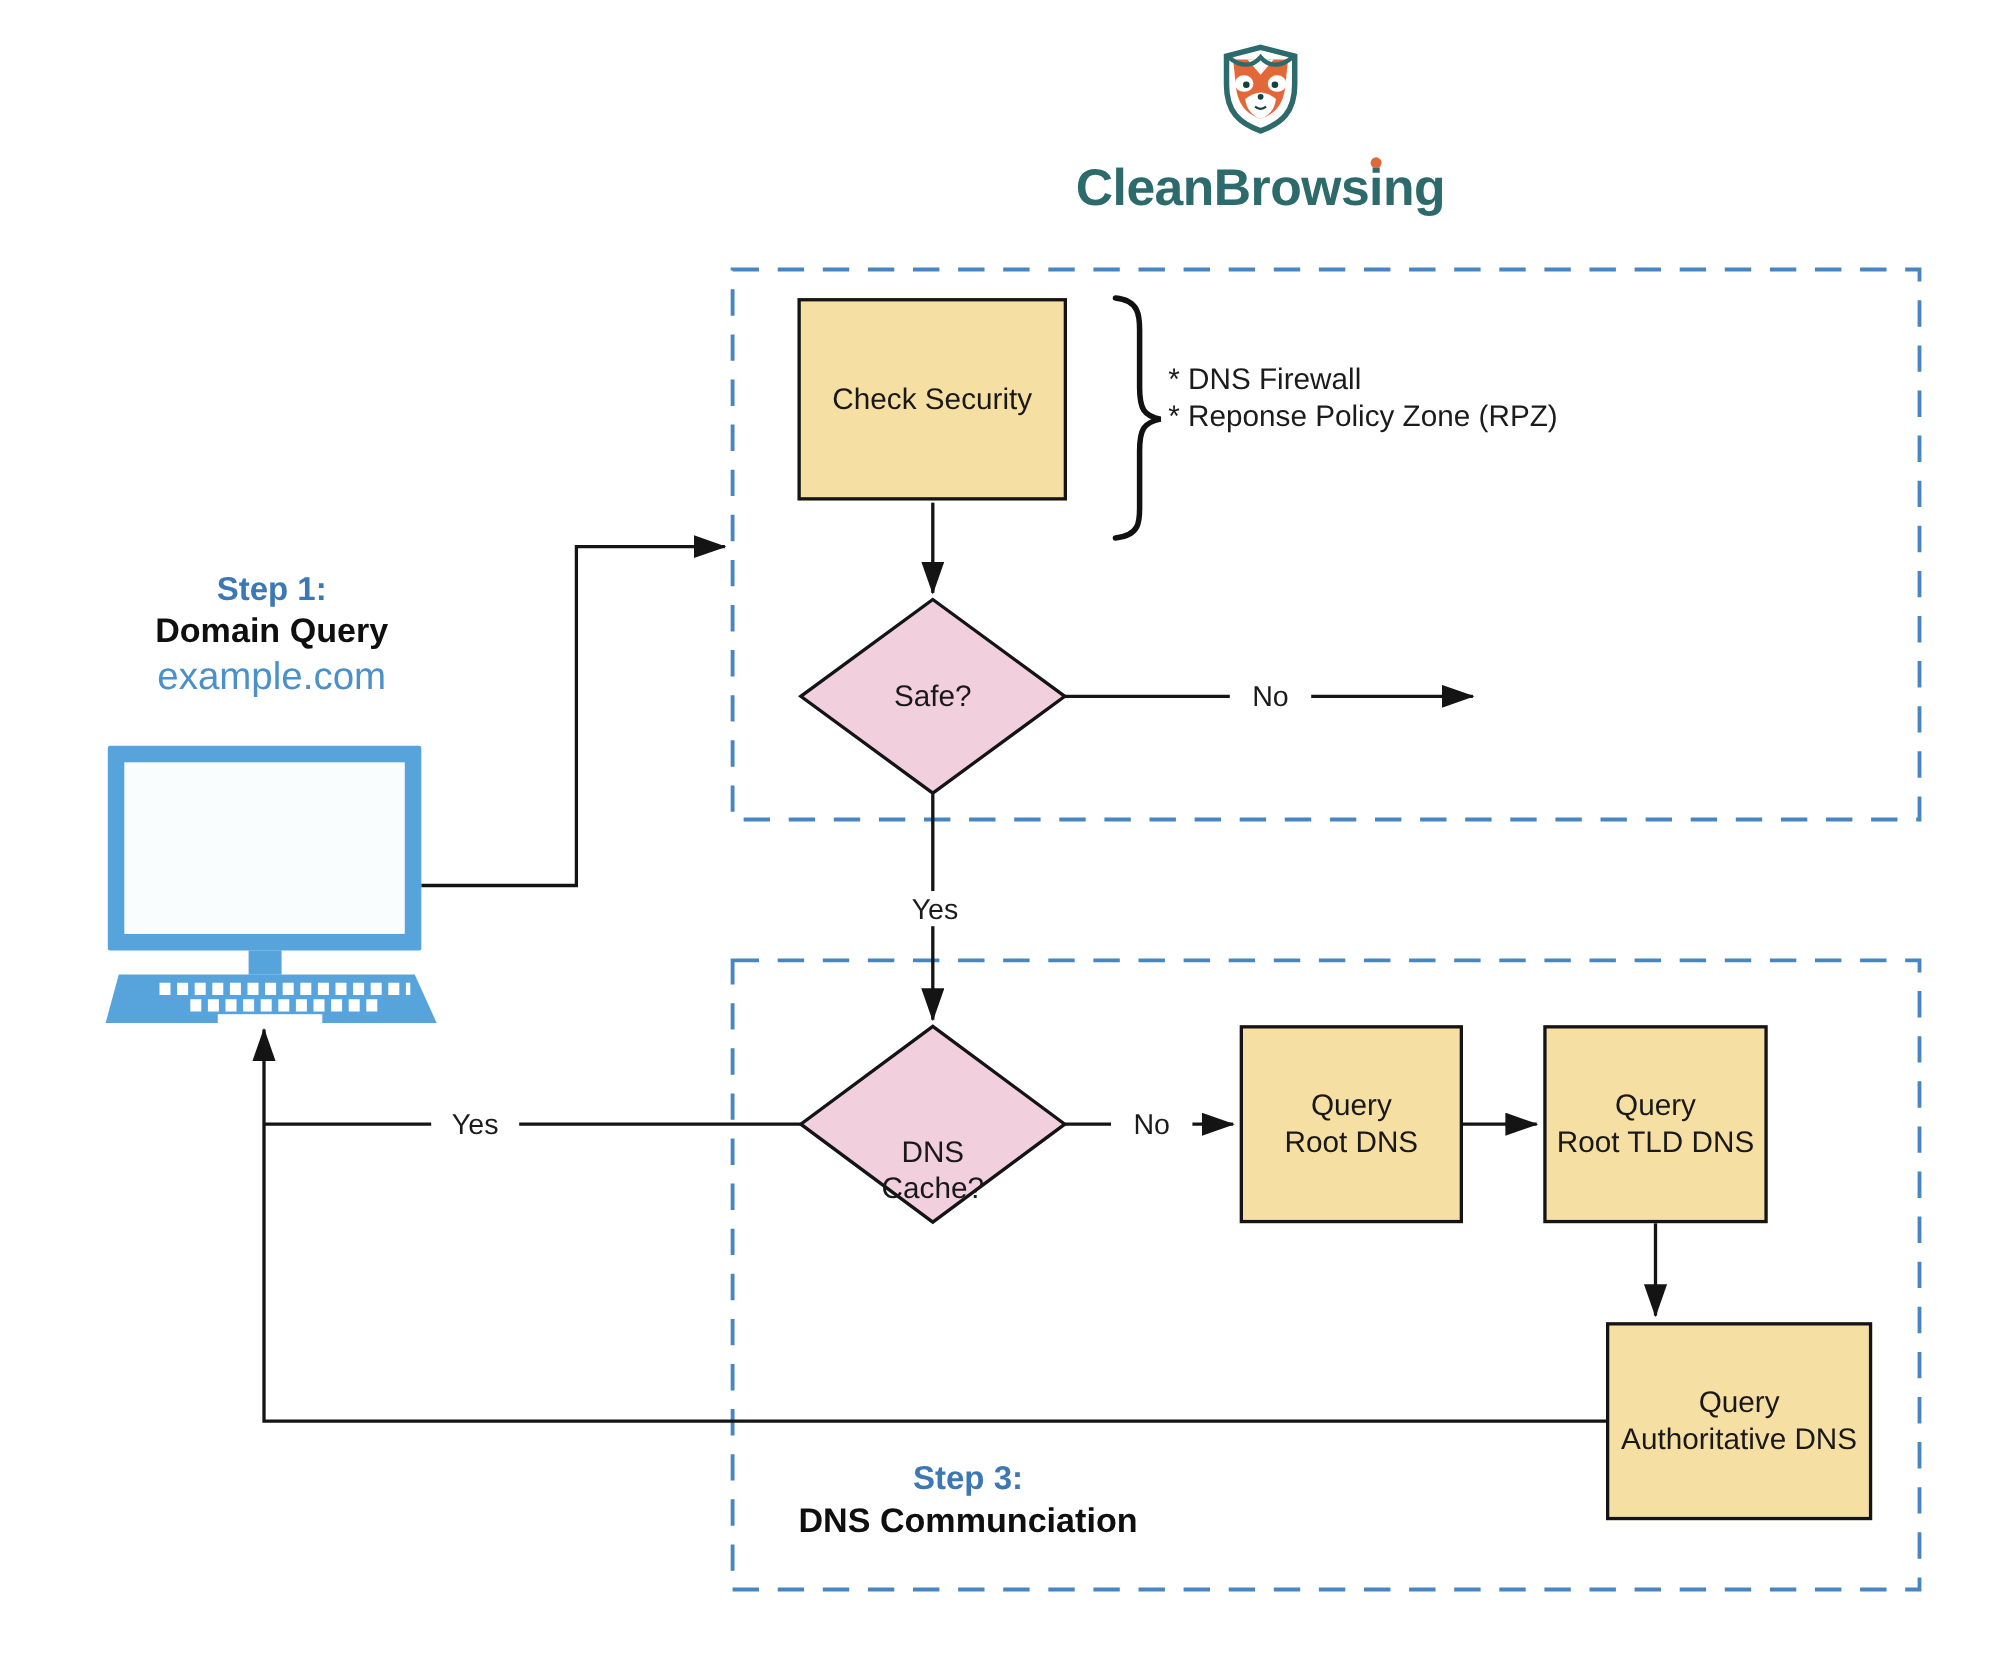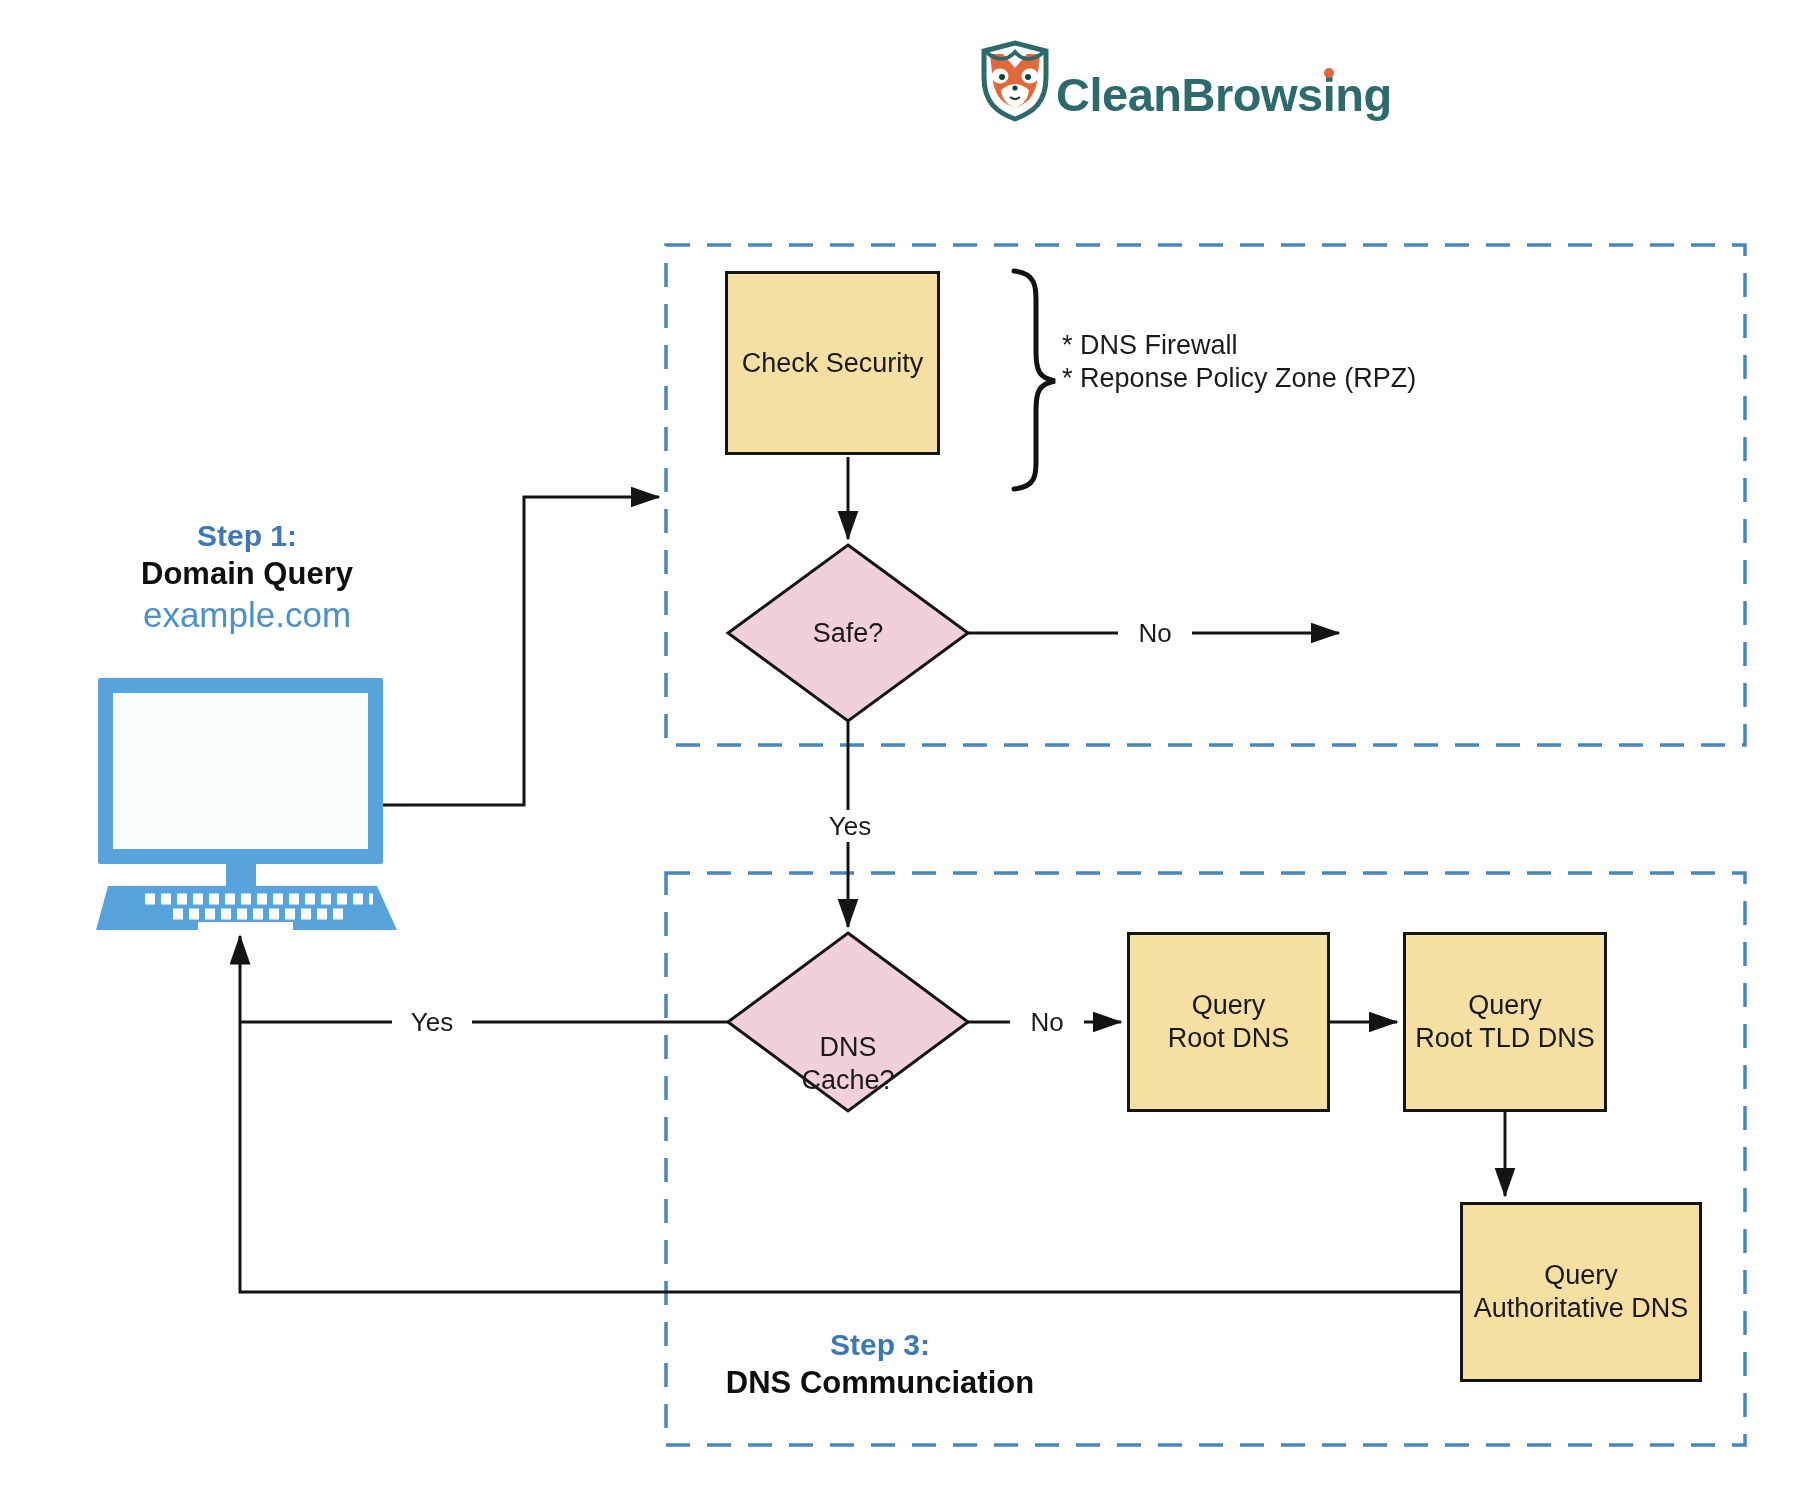--- a/index.html
+++ b/index.html
@@ -24,21 +24,21 @@
   }
   .node-label-only{background:transparent;border:none;z-index:3;}
   .deny{
     background:var(--deny-red);border:none;border-radius:60px;color:#ffffff;
     font-weight:bold;font-size:28px;
   }
   .edge-label{
     position:absolute;z-index:3;background:#ffffff;text-align:center;
     font-size:26px;line-height:32px;color:#1b1b1b;padding:0 2px;
   }
-  .logo-row{position:absolute;left:978px;top:40px;display:flex;align-items:flex-end;gap:4px;z-index:2;}
+  .logo-row{position:absolute;left:978px;top:40px;display:flex;align-items:center;gap:20px;z-index:2;flex-direction:column;}
   .brand{
     font-size:47px;font-weight:600;color:var(--brand-teal);letter-spacing:-0.5px;
   }
   .brand-i{position:relative;display:inline-block;}
   .brand-i::after{
     content:'';position:absolute;left:50%;transform:translateX(-50%);top:1px;
     width:10px;height:10px;border-radius:50%;background:var(--brand-orange);
   }
   .page-title{
     position:absolute;left:840px;top:138px;width:660px;text-align:center;z-index:2;
@@ -111,21 +111,21 @@
     <rect x="10" y="6" width="285" height="186" rx="2" fill="#57a4dc"></rect>
     <rect x="25" y="21" width="255" height="156" fill="#fafdfe"></rect>
     <rect x="138" y="192" width="30" height="22" fill="#57a4dc"></rect>
     <polygon points="20,214 289,214 309,258 8,258" fill="#57a4dc"></polygon>
     <line x1="57" y1="227" x2="285" y2="227" stroke="#ffffff" stroke-width="11" stroke-dasharray="10 6"></line>
     <line x1="85" y1="242" x2="259" y2="242" stroke="#ffffff" stroke-width="11" stroke-dasharray="10 6"></line>
     <rect x="110" y="250" width="95" height="8" fill="#ffffff"></rect>
   </svg>
 
 
-  <div class="node" style="left:725px;top:271px;width:215px;height:184px;">Check Security</div>
+  <div class="node" style="left:725px;top:271px;width:245px;height:184px;">Check Security</div>
 
   <div class="bullets">
     <div class="bullet">* DNS Firewall</div>
     <div class="bullet">* Reponse Policy Zone (RPZ)</div>
   </div>
 
   <div class="node node-label-only" style="left:748px;top:616px;width:200px;height:34px;">Safe?</div>
 
   <div class="edge-label" style="left:1118px;top:617px;width:70px;">No</div>
   <div class="edge-label" style="left:810px;top:810px;width:76px;">Yes</div>

